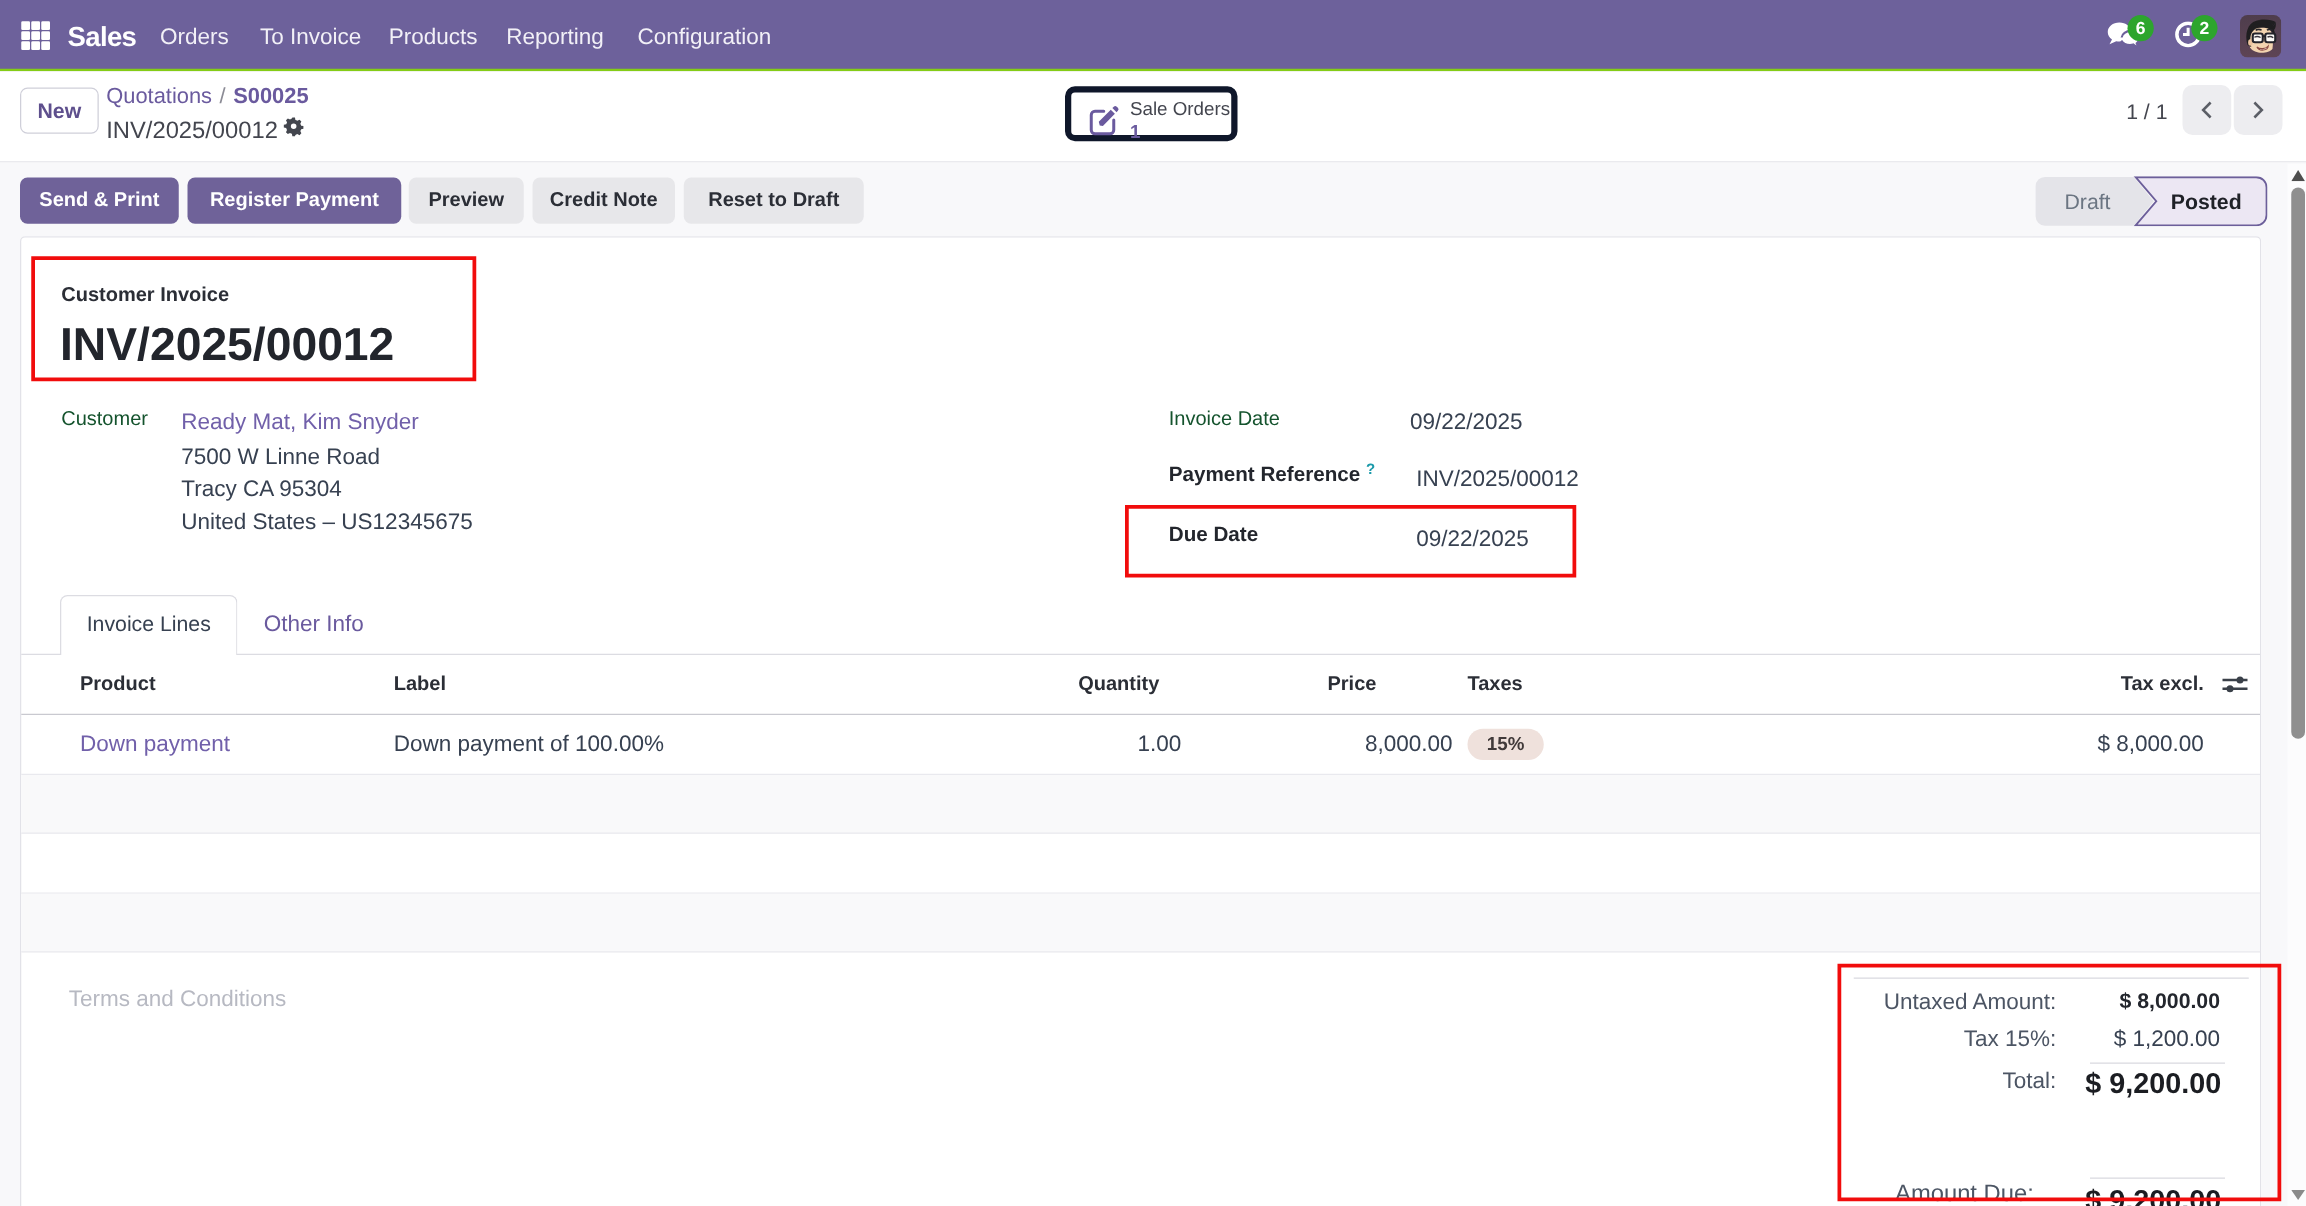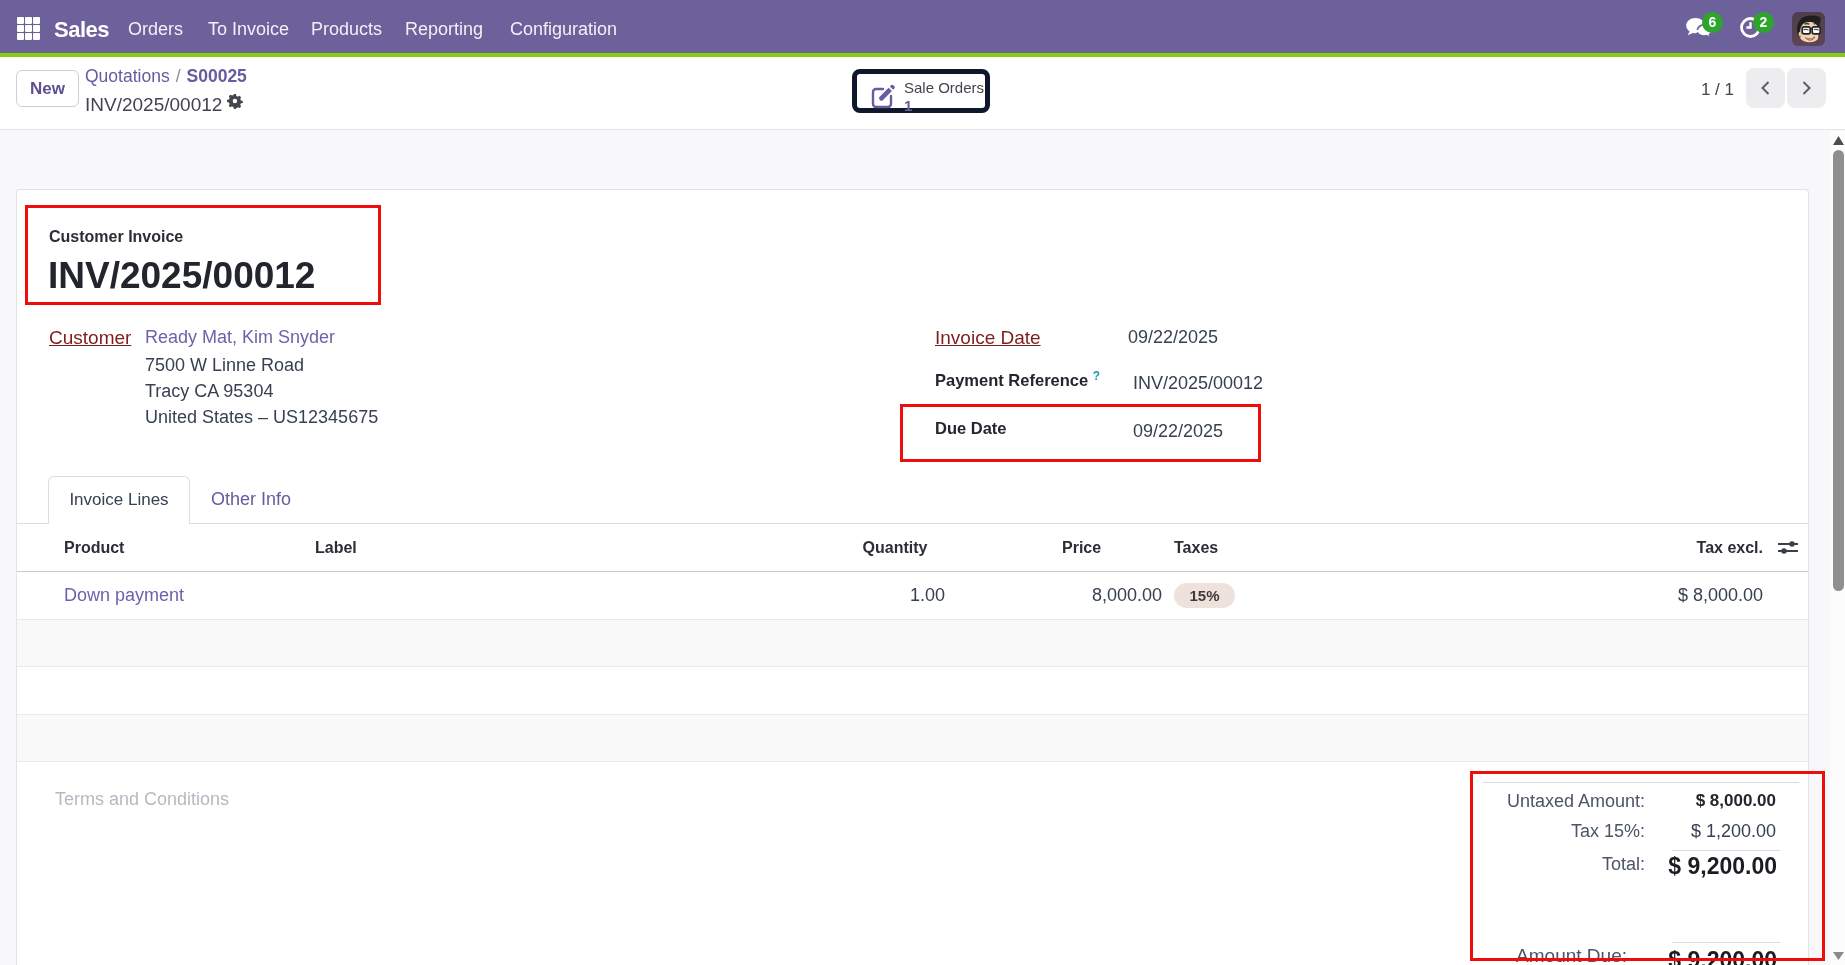--- a/index.html
+++ b/index.html
@@ -2,21 +2,21 @@
 <html><head>
 <meta charset="utf-8">
 <style>
 * { margin:0; padding:0; box-sizing:border-box; }
 html,body { width:1845px; height:965px; }
 body { font-family:"Liberation Sans", sans-serif; background:#f8f8fa; overflow:hidden; }
 #page { position:relative; width:1845px; height:965px; overflow:hidden; }
 .abs { position:absolute; }
 
 
-#navbar { position:absolute; left:0; top:0; width:1845px; height:57px; background:#6d619b; border-bottom:4px solid #84cc16; }
+#navbar { position:absolute; left:0; top:0; width:1845px; height:57px; background:#6d619b; border-bottom:2px solid #84cc16; }
 #navbar .brand { position:absolute; left:54px; top:0; height:55px; line-height:60px; color:#fff; font-size:22px; font-weight:700; letter-spacing:-0.5px; }
 .navitem { position:absolute; top:0; height:55px; line-height:59px; color:#f2f0f7; font-size:18px; }
 
 #gridicon { position:absolute; left:17px; top:17px; width:23px; height:23px; }
 #gridicon div { position:absolute; width:7px; height:7px; background:#fff; border-radius:1px; }
 
 
 #crumbrow { position:absolute; left:0; top:57px; width:1845px; height:73px; background:#ffffff; border-bottom:1px solid #e4e4e9; }
 #btn-new { position:absolute; left:16px; top:13px; width:63px; height:37px; border:1px solid #cfcfd9; border-radius:6px; background:#fff; color:#5e4f8d; font-size:17px; font-weight:700; text-align:center; line-height:35px; }
 #crumb1 { position:absolute; left:85px; top:8px; font-size:17.5px; height:22px; line-height:22px; color:#6a5a9e; }
@@ -42,21 +42,21 @@
 #sheet { position:absolute; left:16px; top:189px; width:1793px; height:776px; background:#fff; border:1px solid #e2e2e8; border-bottom:none; border-radius:4px 4px 0 0; }
 
 
 .redbox { position:absolute; border:3px solid #f10c0c; z-index:50; }
 
 
 #lbl-ci { position:absolute; left:49px; top:228px; font-size:16px; font-weight:700; color:#2b2e36; }
 #h-inv { position:absolute; left:48px; top:255px; font-size:37px; font-weight:700; color:#22252c; }
 
 
-.glabel { position:absolute; font-size:19px; color:#7f1d1d;text-decoration:underline; }
+.glabel { position:absolute; font-size:16px; color:#14532d; }
 .glabelb { position:absolute; font-size:16.5px; font-weight:700; color:#23262d; }
 .gval { position:absolute; font-size:18px; color:#374151; }
 .link { color:#7160aa; }
 
 
 #tabline { position:absolute; left:17px; top:523px; width:1791px; height:1px; background:#dcdce2; }
 #tab1 { position:absolute; left:48px; top:476px; width:142px; height:48px; background:#fff; border:1px solid #dcdce2; border-bottom:none; border-radius:6px 6px 0 0; font-size:17px; color:#374151; text-align:center; line-height:46px; }
 #tab2 { position:absolute; left:211px; top:476px; font-size:18px; color:#6a5a9e; height:48px; line-height:46px; }
 
 
@@ -159,20 +159,34 @@
           <path d="M11.5 3 L5.5 9 L11.5 15" fill="none" stroke="#5b5e66" stroke-width="2"></path>
         </svg>
       </div>
     <div class="pagerbtn" style="left:1787px">
         <svg width="17" height="18" viewBox="0 0 17 18">
           <path d="M5.5 3 L11.5 9 L5.5 15" fill="none" stroke="#5b5e66" stroke-width="2"></path>
         </svg>
       </div>
   </div>
 
+  <div id="actionbar">
+    <div class="btn btn-p" style="left:16px;width:127px;line-height:37px;">Send &amp; Print</div>
+    <div class="btn btn-p" style="left:150px;width:171px;line-height:37px;">Register Payment</div>
+    <div class="btn btn-g" style="left:327px;width:92px;line-height:37px;">Preview</div>
+    <div class="btn btn-g" style="left:426px;width:114px;line-height:37px;">Credit Note</div>
+    <div class="btn btn-g" style="left:547px;width:144px;line-height:37px;">Reset to Draft</div>
+
+    <svg class="abs" style="left:1628px;top:11px" width="186" height="40" viewBox="0 0 186 40">
+      <path d="M8 0.5 L79 0.5 L95 20 L79 39.5 L8 39.5 A7.5 7.5 0 0 1 0.5 32 L0.5 8 A7.5 7.5 0 0 1 8 0.5 Z" fill="#e4e4e9"></path>
+      <path d="M80.5 0.75 L97 20 L80.5 39.25 L177 39.25 A8.25 8.25 0 0 0 185.25 31 L185.25 9 A8.25 8.25 0 0 0 177 0.75 Z" fill="#ece7f3" stroke="#6c5f9a" stroke-width="1.5"></path>
+      <text x="42" y="26.5" text-anchor="middle" font-size="17" fill="#6b7582" font-family="Liberation Sans, sans-serif">Draft</text>
+      <text x="137" y="26.5" text-anchor="middle" font-size="17" font-weight="bold" fill="#1f2127" font-family="Liberation Sans, sans-serif">Posted</text>
+    </svg>
+  </div>
 
   <div id="sheet"></div>
 
   <div id="lbl-ci">Customer Invoice</div>
   <div id="h-inv">INV/2025/00012</div>
 
   <div class="glabel" style="left:49px;top:327px;">Customer</div>
   <div class="gval link" style="left:145px;top:327px;">Ready Mat, Kim Snyder</div>
   <div class="gval" style="left:145px;top:355px;">7500 W Linne Road</div>
   <div class="gval" style="left:145px;top:381px;">Tracy CA 95304</div>
@@ -197,20 +211,21 @@
   <div class="hcell" style="left:1663px;width:100px;text-align:right;">Tax excl.</div>
   <svg class="abs" style="left:1777px;top:539px" width="22" height="18" viewBox="0 0 22 18">
     <line x1="1" y1="5" x2="21" y2="5" stroke="#3a4049" stroke-width="2"></line>
     <line x1="1" y1="12" x2="21" y2="12" stroke="#3a4049" stroke-width="2"></line>
     <circle cx="15" cy="5" r="2.8" fill="#3a4049"></circle>
     <circle cx="7" cy="12" r="2.8" fill="#3a4049"></circle>
   </svg>
   <div id="hdrline"></div>
 
   <div class="rcell link" style="left:64px;">Down payment</div>
+  <div class="rcell" style="left:315px;">Down payment of 100.00%</div>
   <div class="rcell" style="left:845px;width:100px;text-align:right;">1.00</div>
   <div class="rcell" style="left:1062px;width:100px;text-align:right;">8,000.00</div>
   <div id="taxpill">15%</div>
   <div class="rcell" style="left:1643px;width:120px;text-align:right;">$ 8,000.00</div>
   <div class="rowline" style="top:619px;"></div>
 
   <div class="stripe" style="top:620px;"></div>
   <div class="rowline" style="top:666px;"></div>
   <div class="rowline" style="top:714px;"></div>
   <div class="stripe" style="top:715px;"></div>

